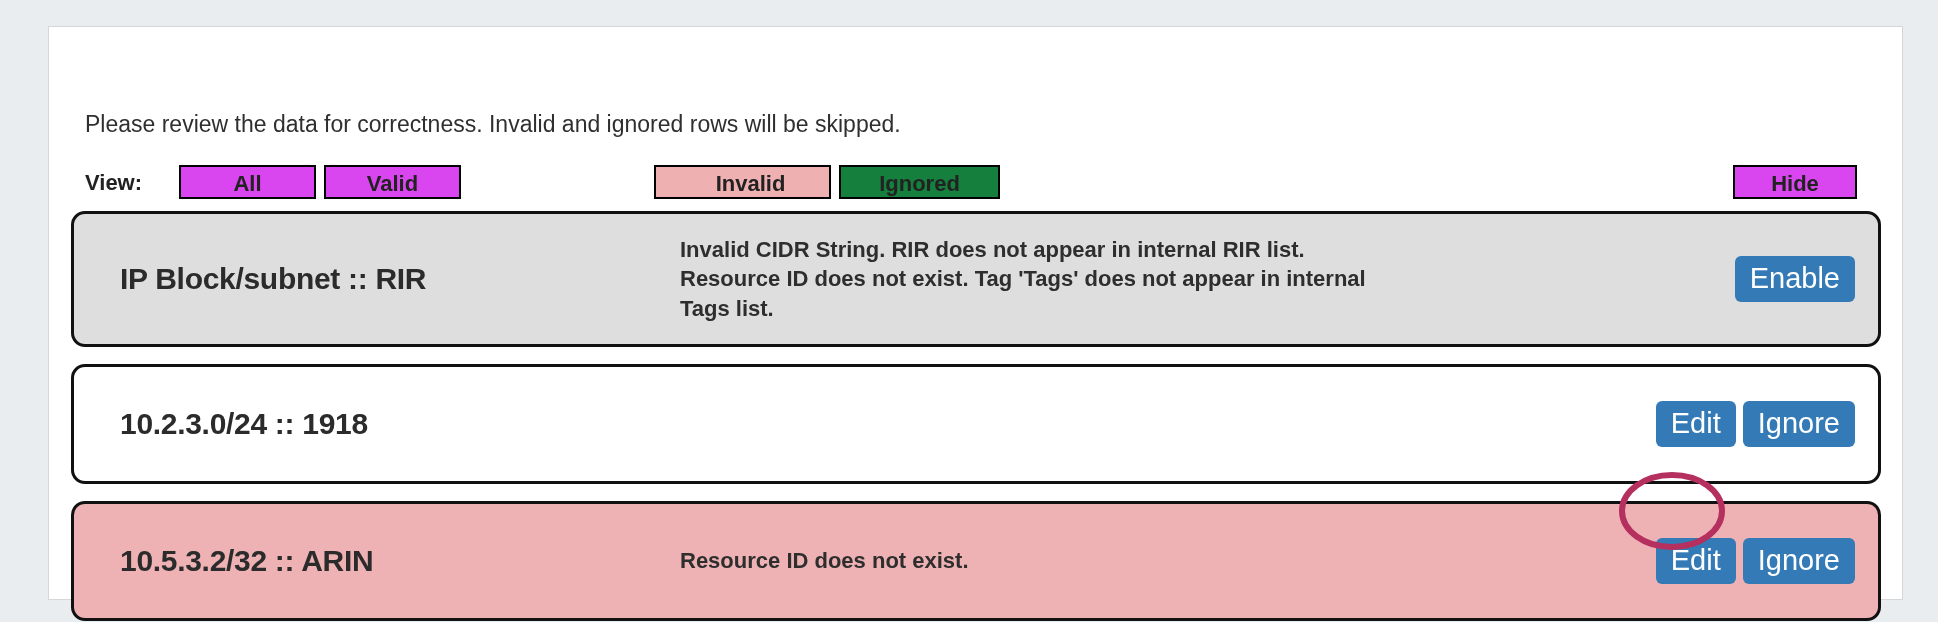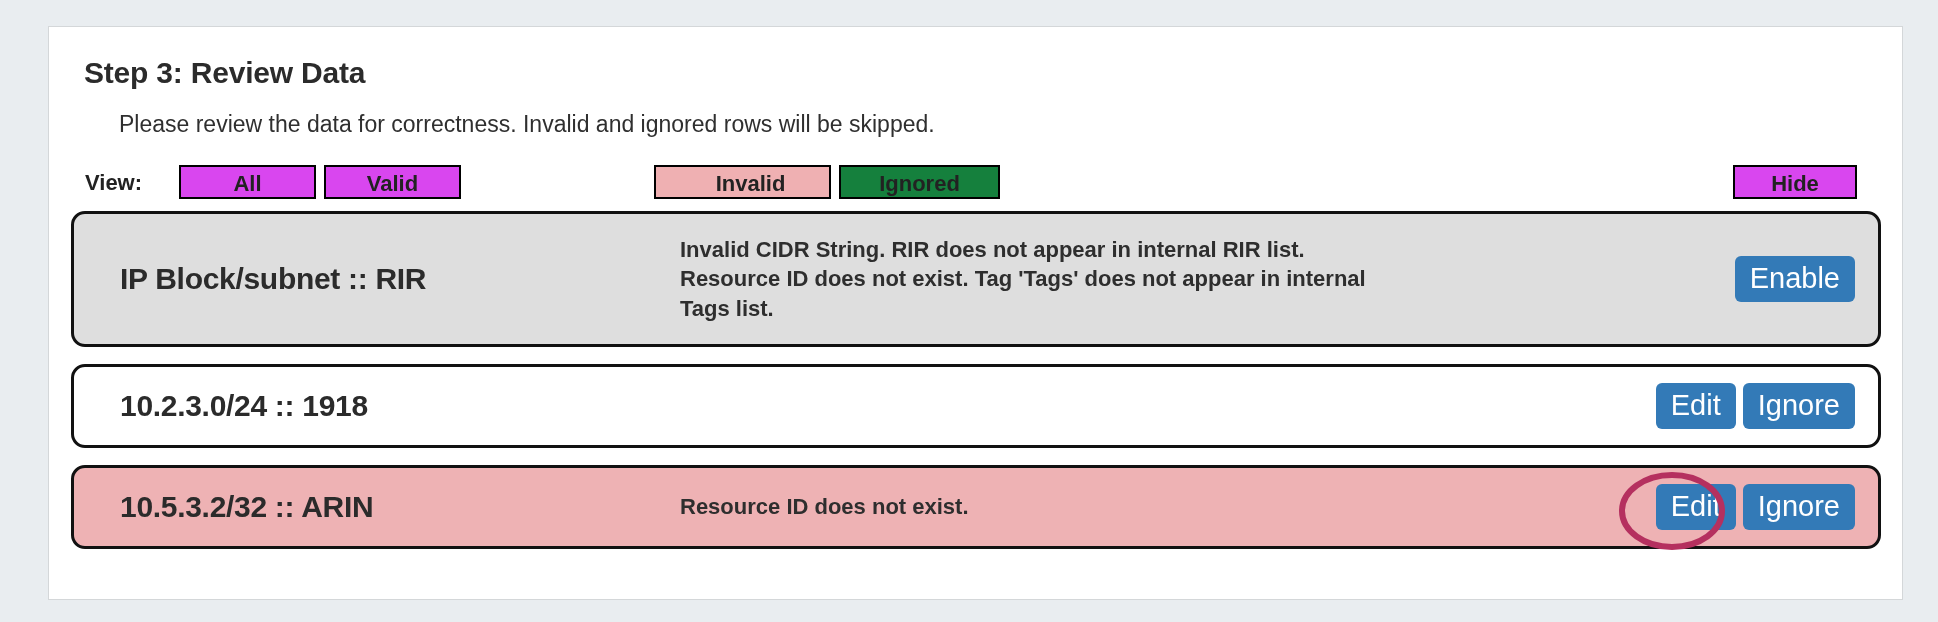--- a/index.html
+++ b/index.html
@@ -34,21 +34,20 @@
     color: #2b2b2b;
     letter-spacing: -0.2px;
   }
 
   .page-subtitle {
     position: absolute;
     left: 36px;
     top: 84px;
     font-size: 23px;
     color: #2f2f2f;
-    margin-left: 34px;
   }
 
   
   .filter-bar {
     position: absolute;
     left: 36px;
     top: 138px;
     width: 1784px;
     height: 36px;
   }
@@ -95,21 +94,21 @@
     border: 3px solid #111111;
     border-radius: 14px;
     background: #ffffff;
     margin-bottom: 17px;
     display: flex;
     align-items: center;
   }
   .row-grey { background: #dedede; }
   .row-pink { background: #eeb2b4; }
   .row-h-tall  { height: 136px; }
-  .row-h-short { height: 84px; }
+  .row-h-short { height: 120px; }
 
   .row-label {
     position: absolute;
     left: 46px;
     font-size: 30px;
     font-weight: bold;
     color: #2b2b2b;
     letter-spacing: -0.3px;
   }
   .row-message {
@@ -154,21 +153,20 @@
     fill: none;
     stroke: #b5305f;
     stroke-width: 6;
   }
 </style>
 </head>
 <body>
 
 <div class="card">
 
-  <div class="page-title">Step 3: Review Data</div>
   <div class="page-subtitle">Please review the data for correctness. Invalid and ignored rows will be skipped.</div>
 
   <div class="filter-bar">
     <span class="view-label">View:</span>
 
     <div class="filter-btn fb-all">All</div>
     <div class="filter-btn fb-valid">Valid</div>
     <div class="filter-btn fb-invalid">Invalid</div>
     <div class="filter-btn fb-ignored">Ignored</div>
 

